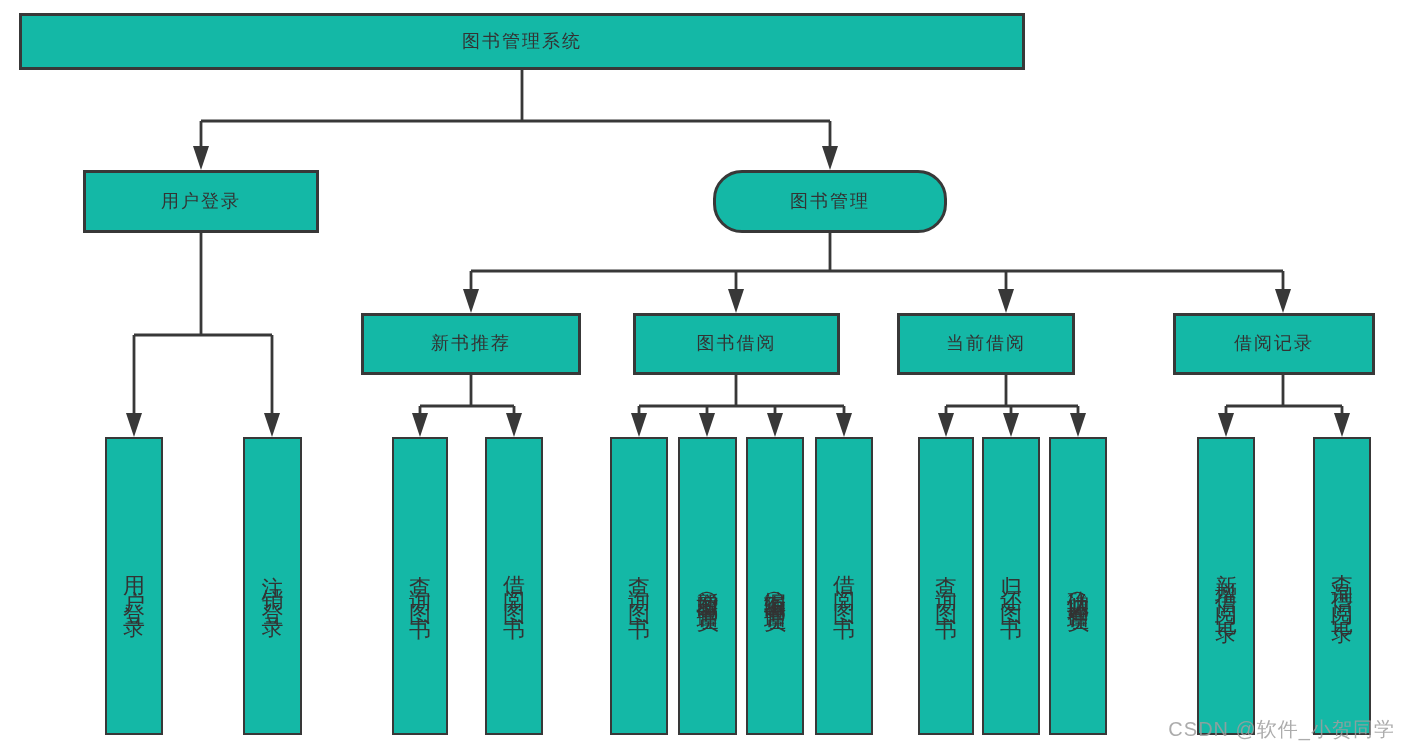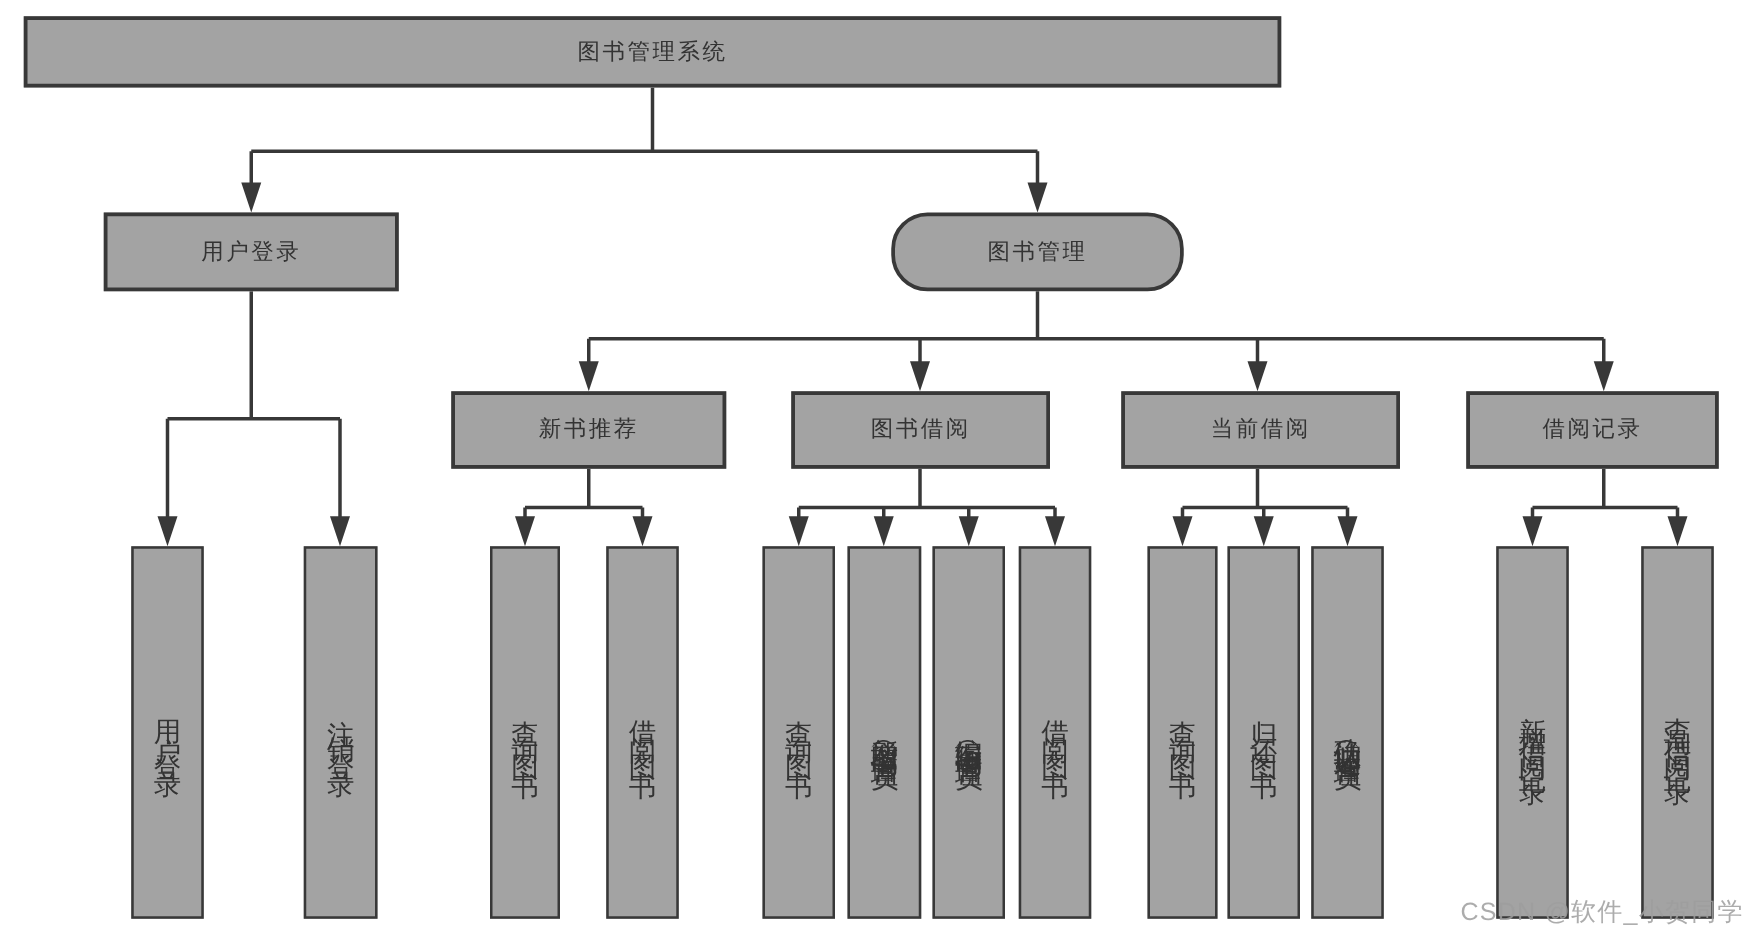--- a/index.html
+++ b/index.html
@@ -19,21 +19,21 @@
     position: absolute;
     left: 0;
     top: 0;
     width: 1405px;
     height: 747px;
     pointer-events: none;
   }
   .node {
     position: absolute;
     box-sizing: border-box;
-    background: #a3a3a3;
+    background: #14b8a6;
     border: 3px solid #383838;
     color: #333333;
     display: flex;
     align-items: center;
     justify-content: center;
     font-size: 18px;
     letter-spacing: 2px;
     text-align: center;
     line-height: 1.2;
   }
@@ -121,21 +121,21 @@
       <polygon points="1334,413 1350,413 1342,437" fill="#383838"></polygon>
     </svg>
   <div id="watermark">CSDN @软件_小贺同学</div>
 <div class="node" style="left: 19px; top: 13px; width: 1006px; height: 57px;">图书管理系统</div>
     <div class="node" style="left: 83px; top: 170px; width: 236px; height: 63px;">用户登录</div>
     <div class="node" style="left: 713px; top: 170px; width: 234px; height: 63px; border-radius: 29px;">图书管理</div>
     <div class="node vert" style="left: 105px; top: 437px; width: 58px; height: 298px;">用户登录</div>
     <div class="node vert" style="left: 243px; top: 437px; width: 59px; height: 298px;">注销登录</div>
     <div class="node" style="left: 633px; top: 313px; width: 207px; height: 62px;">图书借阅</div>
     <div class="node" style="left: 361px; top: 313px; width: 220px; height: 62px;">新书推荐</div>
-    <div class="node" style="left: 897px; top: 313px; width: 223px; height: 62px;">当前借阅</div>
+    <div class="node" style="left: 897px; top: 313px; width: 178px; height: 62px;">当前借阅</div>
     <div class="node" style="left: 1173px; top: 313px; width: 202px; height: 62px;">借阅记录</div>
     <div class="node vert" style="left: 392px; top: 437px; width: 56px; height: 298px;">查询图书</div>
     <div class="node vert" style="left: 485px; top: 437px; width: 58px; height: 298px;">借阅图书</div>
     <div class="node vert" style="left: 610px; top: 437px; width: 58px; height: 298px;">查询图书</div>
     <div class="node vert long" style="left: 678px; top: 437px; width: 59px; height: 298px;">新增图书（管理员）</div>
     <div class="node vert long" style="left: 746px; top: 437px; width: 58px; height: 298px;">编辑图书（管理员）</div>
     <div class="node vert" style="left: 815px; top: 437px; width: 58px; height: 298px;">借阅图书</div>
     <div class="node vert" style="left: 918px; top: 437px; width: 56px; height: 298px;">查询图书</div>
     <div class="node vert" style="left: 982px; top: 437px; width: 58px; height: 298px;">归还图书</div>
     <div class="node vert long" style="left: 1049px; top: 437px; width: 58px; height: 298px;">确认归还（管理员）</div>

